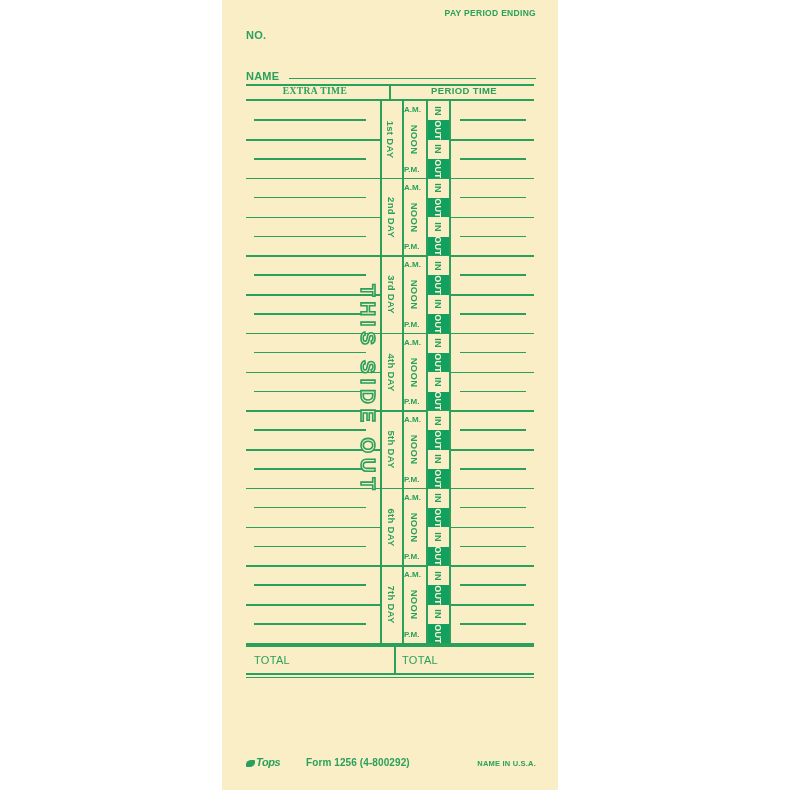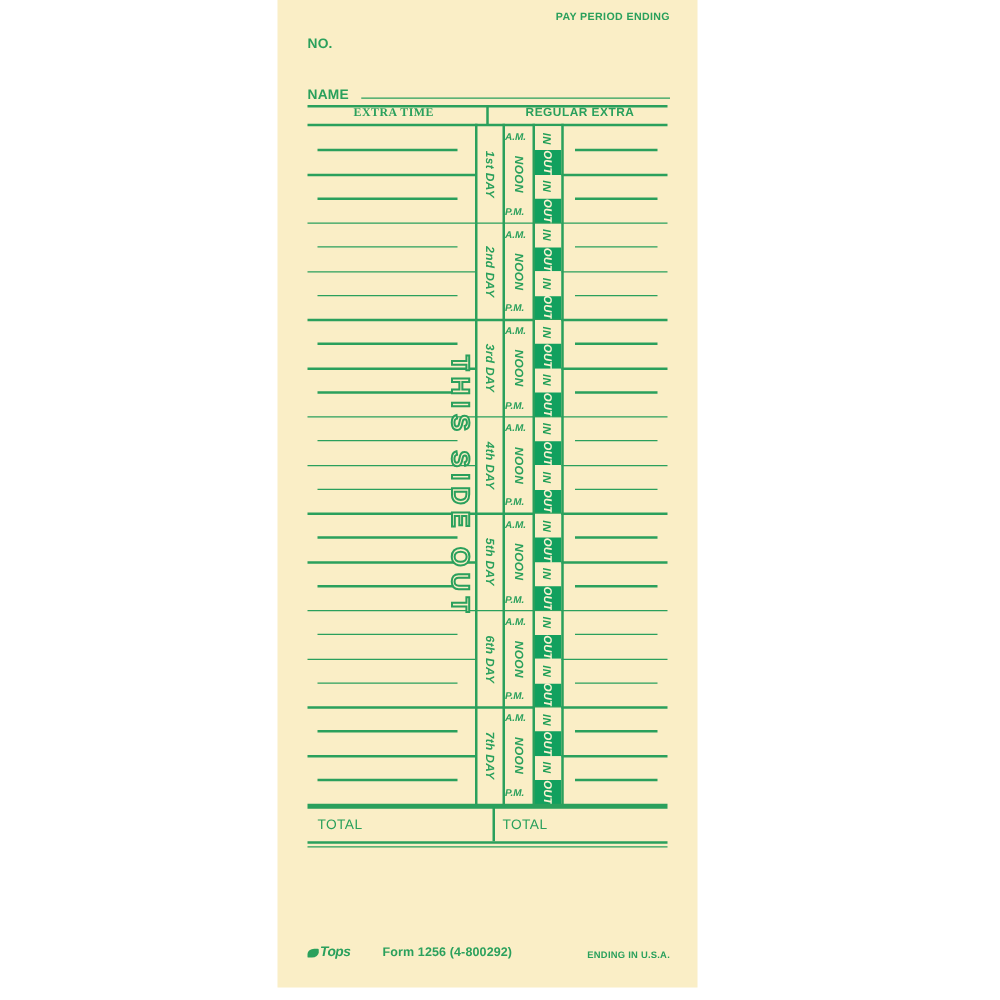--- a/index.html
+++ b/index.html
@@ -41,21 +41,21 @@
   .vline{position:absolute;top:0;width:1.5px;background:#2aa05c;}
 
   .colhdr{
     position:absolute;top:0px;height:14px;line-height:14px;
     font-size:9.5px;font-weight:bold;color:#2aa05c;letter-spacing:.4px;text-align:center;
   }
   .colhdr.extra{left:0;width:138px;font-family:Liberation Serif, serif;}
   .colhdr.regular{left:148px;width:140px;}
 
   
-  .day{position:absolute;left:0;width:100%;font-style:italic;}
+  .day{position:absolute;left:0;width:100%;}
 
   
   .wrule{position:absolute;height:1.5px;background:#2aa05c;}
 
   
   .sep-mid{position:absolute;height:1.5px;background:#2aa05c;}
 
   
   .daylab{
     position:absolute;left:134px;width:22px;top:0;height:100%;
@@ -141,21 +141,21 @@
   <div class="pay-period">PAY PERIOD ENDING</div>
   <div class="no-label">NO.</div>
 
   <div class="name-row">
     <div class="name-label">NAME</div>
     <div class="name-rule"></div>
   </div>
 
   <div class="tbl">
     <div class="colhdr extra">EXTRA TIME</div>
-    <div class="colhdr regular">REGULAR EXTRA</div>
+    <div class="colhdr regular">PERIOD TIME</div>
     <div id="grid">
         <div class="hline" style="top:0px;height:1.5px;left:0px;width:100%"></div>
         <div class="hline" style="top:15px;height:1.5px;left:0px;width:100%"></div>
         <div class="day" style="top:17px;height:77.5px">
           <div class="wrule" style="left:8px;width:112px;top:18.375px"></div>
           <div class="wrule" style="left:214px;width:66px;top:18.375px"></div>
           <div class="wrule" style="left:8px;width:112px;top:57.125px"></div>
           <div class="wrule" style="left:214px;width:66px;top:57.125px"></div>
           <div class="sep-mid" style="left:0;width:134px;top:38px"></div>
           <div class="sep-mid" style="left:203px;width:85px;top:38px"></div>
@@ -396,16 +396,16 @@
         <div class="total" style="left:156px;top:564.5px">TOTAL</div>
         <div class="vline" style="left:148px;top:560.5px;height:28px;width:1.5px"></div>
         <div class="hline" style="top:588.5px;height:2.5px;left:0px;width:100%"></div>
         <div class="hline" style="top:592.5px;height:1.5px;left:0px;width:100%"></div>
       </div>
   </div>
 
   <div class="footer">
     <div class="logo"><span class="swoosh"></span><span>Tops</span></div>
     <div class="formno">Form 1256 (4-800292)</div>
-    <div class="litho">ENDING IN U.S.A.</div>
+    <div class="litho">NAME IN U.S.A.</div>
   </div>
 
 </div>
 
 </body></html>

